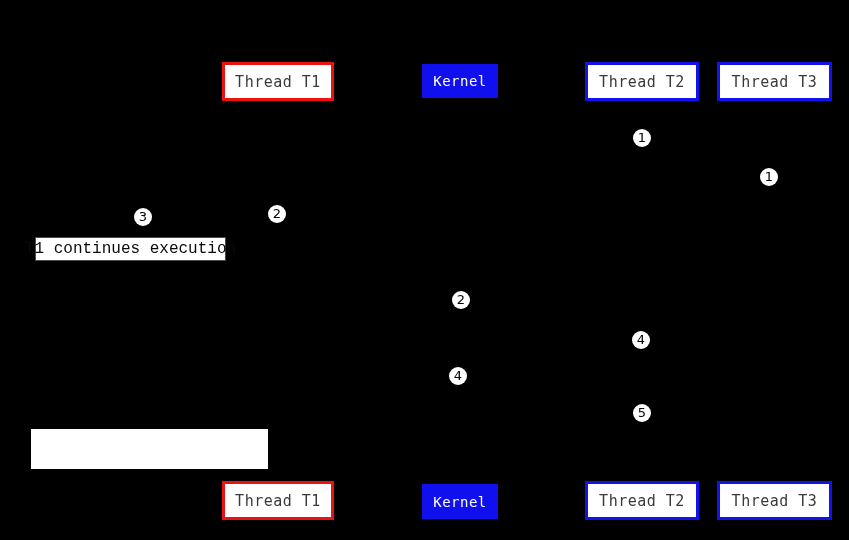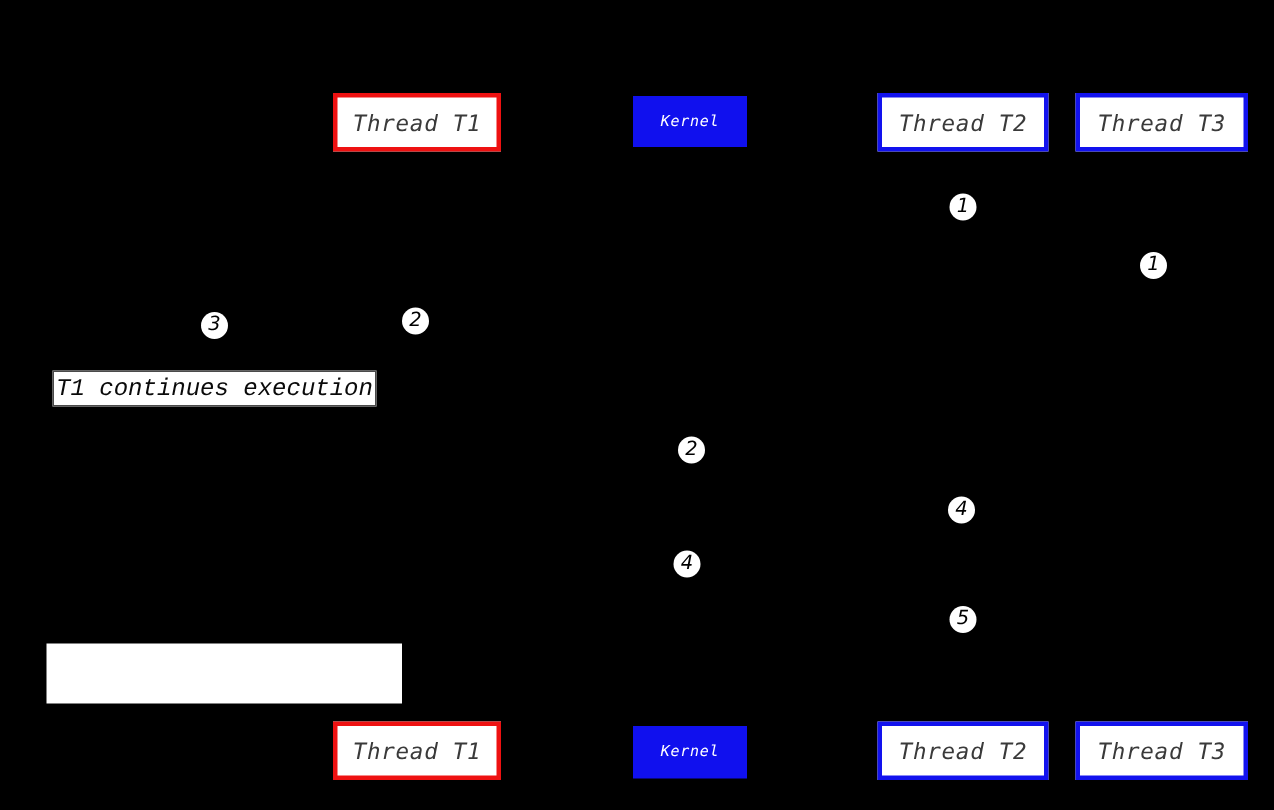--- a/index.html
+++ b/index.html
@@ -7,57 +7,56 @@
     padding: 0;
     background: #000000;
   }
   .canvas {
     position: relative;
     width: 849px;
     height: 540px;
     background: var(--canvas-bg, #000000);
     overflow: hidden;
     font-family: "DejaVu Sans Mono", monospace;
-    font-style: italic;
   }
   .box {
     position: absolute;
     box-sizing: border-box;
     display: flex;
     align-items: center;
     justify-content: center;
     background: var(--box-fill, #ffffff);
     color: var(--label-text, #3a3a3a);
     font-size: 15px;
     letter-spacing: 0.5px;
     white-space: nowrap;
   }
   .red-outline  { border: 3px solid var(--red-accent, #ee1111); }
   .blue-outline { border: 3px solid var(--blue-accent, #1212ee); text-align: right; }
   .blue-solid {
     background: var(--kernel-fill, #1010ee);
     color: var(--kernel-text, #ffffff);
     border: none;
-    font-size: 10px;
+    font-size: 14px;
   }
   
   .t1-top     { left: 222px; top: 62px;  width: 112px; height: 39px; }
   .kernel-top { left: 422px; top: 64px;  width: 76px;  height: 34px; }
   .t2-top     { left: 585px; top: 62px;  width: 114px; height: 39px; }
   .t3-top     { left: 717px; top: 62px;  width: 115px; height: 39px; }
   
   .t1-bot     { left: 222px; top: 481px; width: 112px; height: 39px; }
   .kernel-bot { left: 422px; top: 484px; width: 76px;  height: 35px; }
   .t2-bot     { left: 585px; top: 481px; width: 114px; height: 39px; }
   .t3-bot     { left: 717px; top: 481px; width: 115px; height: 39px; }
 
   .note {
     position: absolute;
-    left: 35px; top: 247px;
-    width: 216px; height: 24px;
+    left: 35px; top: 237px;
+    width: 191px; height: 24px;
     box-sizing: border-box;
     background: var(--box-fill, #ffffff);
     border: 1px solid #4a4a4a;
     color: #0a0a0a;
     font-family: "Liberation Mono", monospace;
     font-size: 16px;
     display: flex;
     align-items: center;
     justify-content: center;
     white-space: nowrap;

